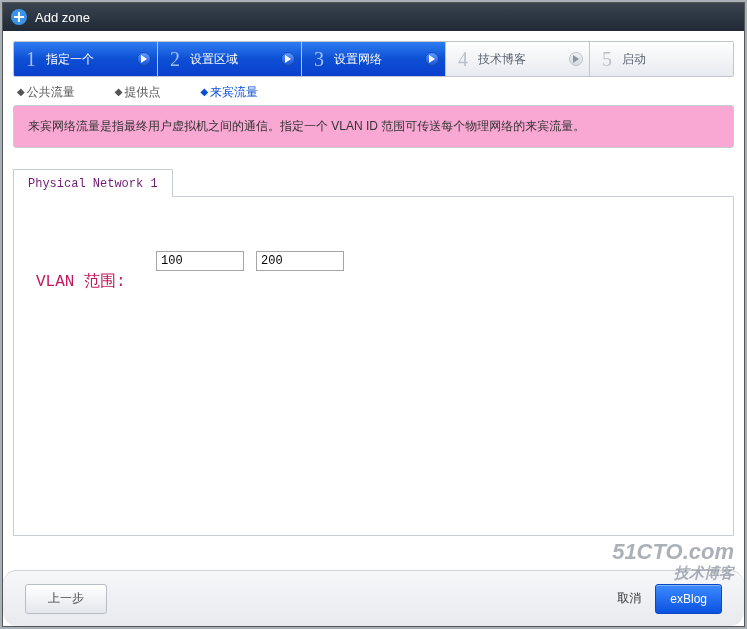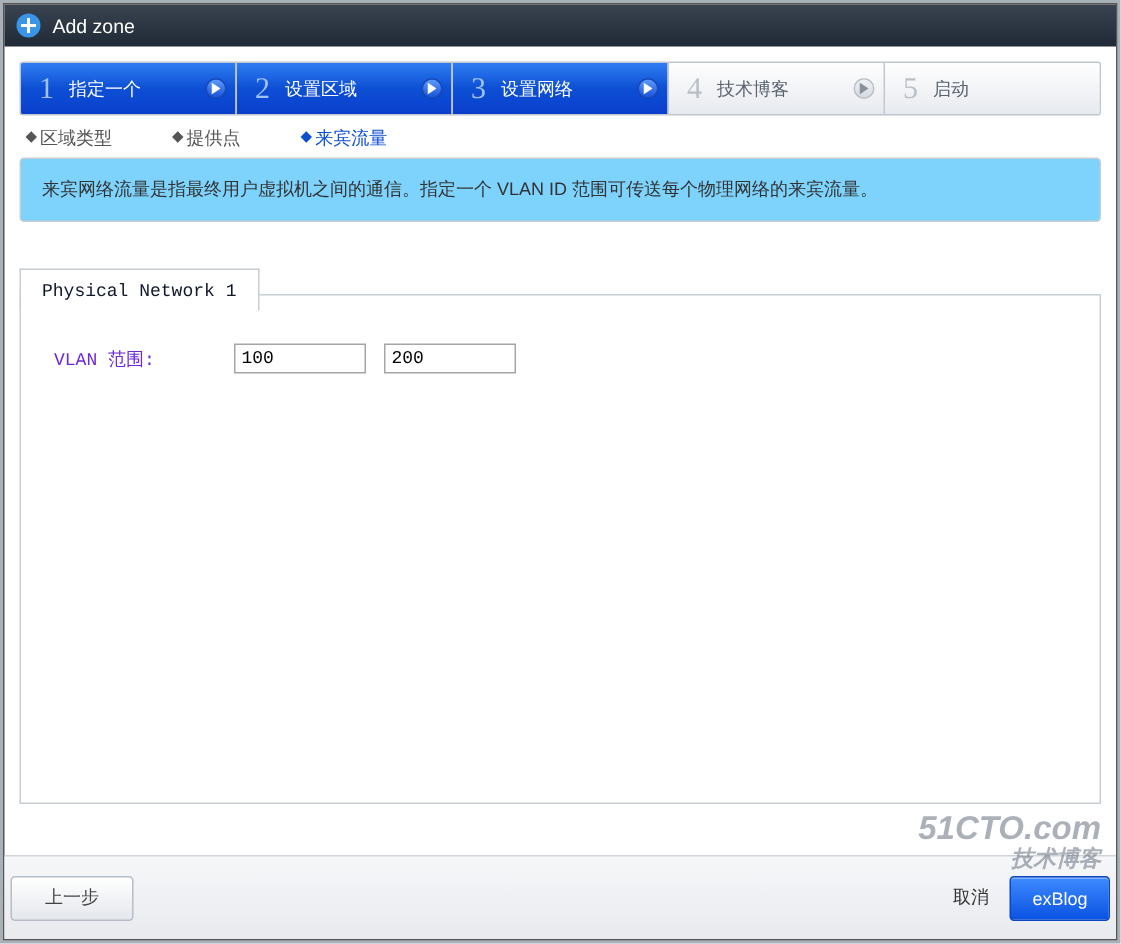--- a/index.html
+++ b/index.html
@@ -113,74 +113,75 @@
     .subtab .mark { font-size: 10px; position: relative; top: 1px; }
     .subtab.active { color: #0a4fd2; }
     .subtab.active .mark { color: #0a4fd2; }
     .subtab-txt { max-width: 50px; }
     .info {
       border: 1px solid #c8cdd3;
       border-radius: 3px;
       padding: 12px 14px;
       font-size: 12px;
       color: #333;
-      background: #7dd3fc;
+      background: #f9a8d4;
       line-height: 1.4;
     }
     .panel-wrap { margin-top: 20px; }
     .tabstrip {
       display: flex;
       height: 28px;
     }
     .ptab {
       border: 1px solid #c8cdd3;
       border-bottom: none;
       background: #fff;
       padding: 0 14px;
       display: flex; align-items: center;
       font-family: "Courier New", monospace;
       font-size: 12px;
-      color: #0f172a;
+      color: #701a75;
       position: relative;
-      top: 11px;
+      top: 1px;
       z-index: 2;
     }
     .panel {
       border: 1px solid #c8cdd3;
       height: 340px;
       padding: 32px 22px;
       background: #fff;
     }
     .field-row {
       display: flex;
       align-items: center;
       gap: 30px;
       font-family: "Courier New", monospace;
     }
-    .field-label { font-size: 12px; color: #6d28d9; min-width: 90px; }
+    .field-label { font-size: 16px; color: #be185d; min-width: 90px; margin-top: 42px; }
     .inputs { display: flex; gap: 12px; }
     .vlan-input {
       width: 88px;
       height: 20px;
       border: 1px solid #a6a6a6;
       font-family: "Courier New", monospace;
       font-size: 12px;
       padding: 0 4px;
       outline: none;
     }
     .footer {
       position: absolute;
       bottom: 0; left: 0; right: 0;
       height: 56px;
       background: linear-gradient(#f6f7f9, #e8eaee);
       border-top: 1px solid #cfd4da;
       display: flex;
       align-items: center;
       justify-content: space-between;
-      padding: 0 4px;
+      padding: 0 22px;
+      border-radius: 14px;
     }
     .btn {
       height: 30px;
       padding: 0 22px;
       border: 1px solid #b7bdc6;
       background: linear-gradient(#ffffff, #e4e7ec);
       border-radius: 3px;
       font-size: 12px;
       color: #444;
       cursor: pointer;
@@ -262,21 +263,21 @@
       </div>
       <div class="step">
         <span class="step-num">5</span>
         <span class="step-label">启动</span>
       </div>
     </div>
 
     <div class="subtabs">
       <div class="subtab">
         <span class="mark">◆</span>
-        <span class="subtab-txt">区域类型</span>
+        <span class="subtab-txt">公共流量</span>
       </div>
       <div class="subtab">
         <span class="mark">◆</span>
         <span class="subtab-txt">提供点</span>
       </div>
       <div class="subtab active">
         <span class="mark">◆</span>
         <span class="subtab-txt">来宾流量</span>
       </div>
     </div>

